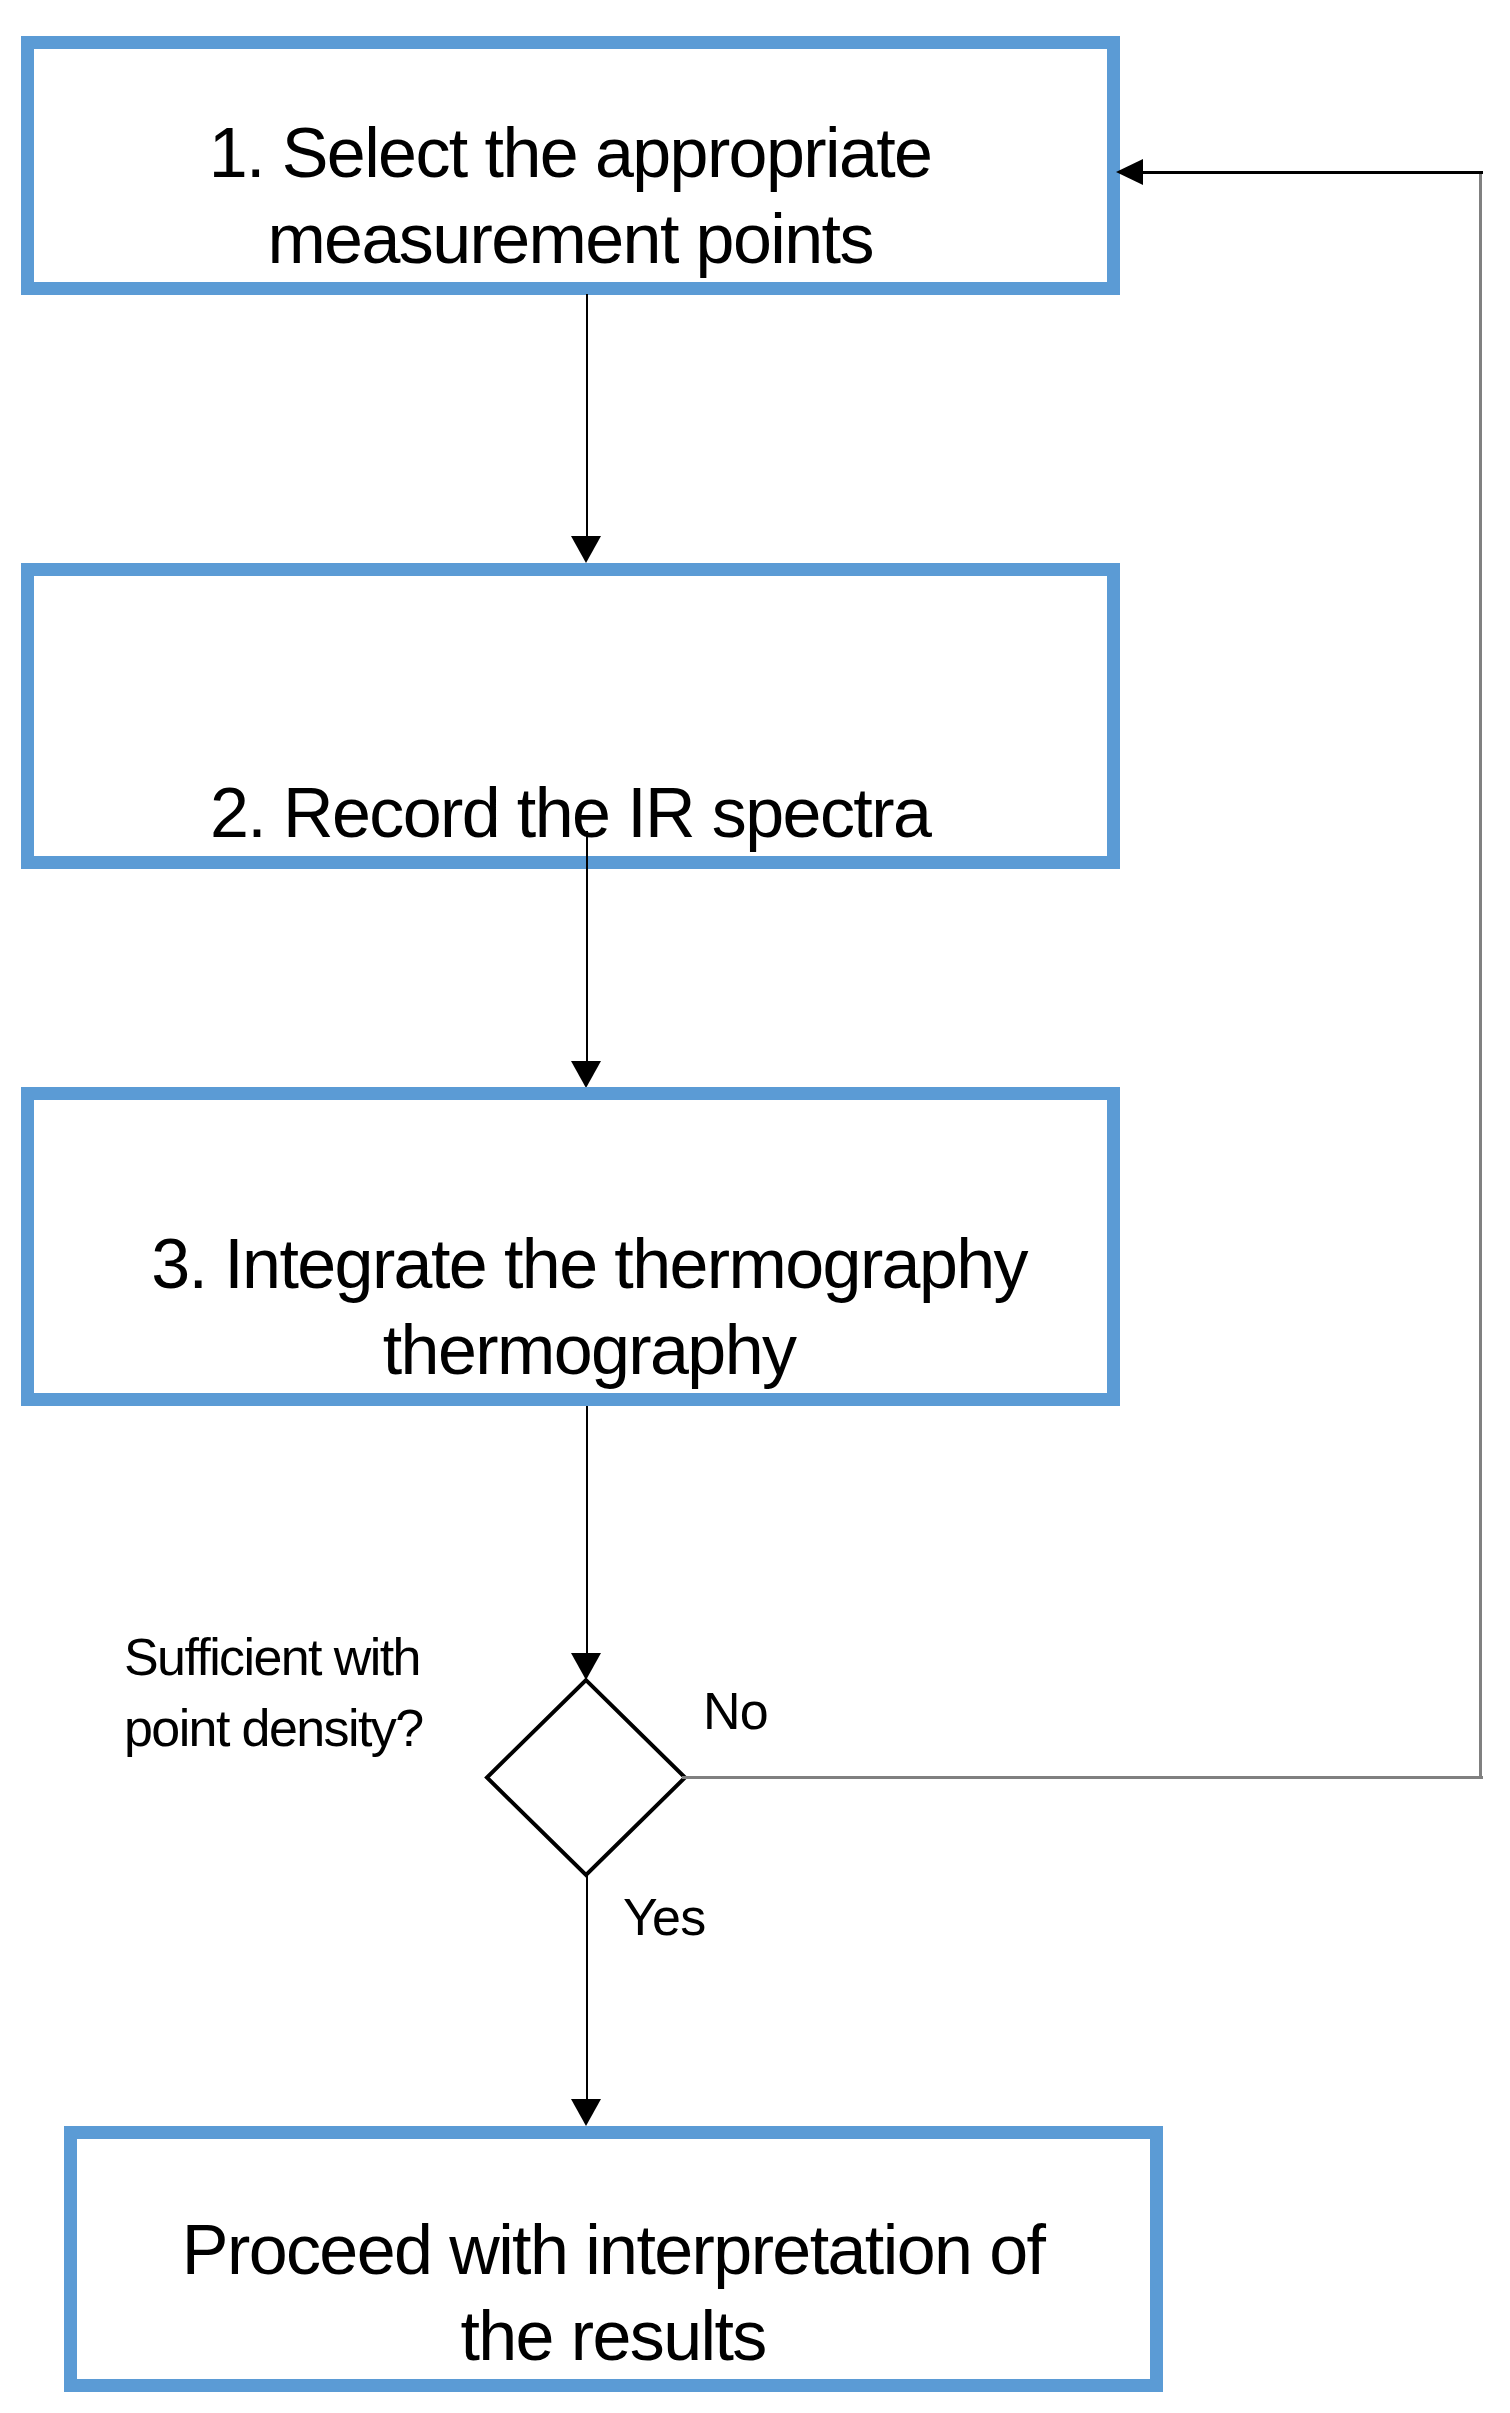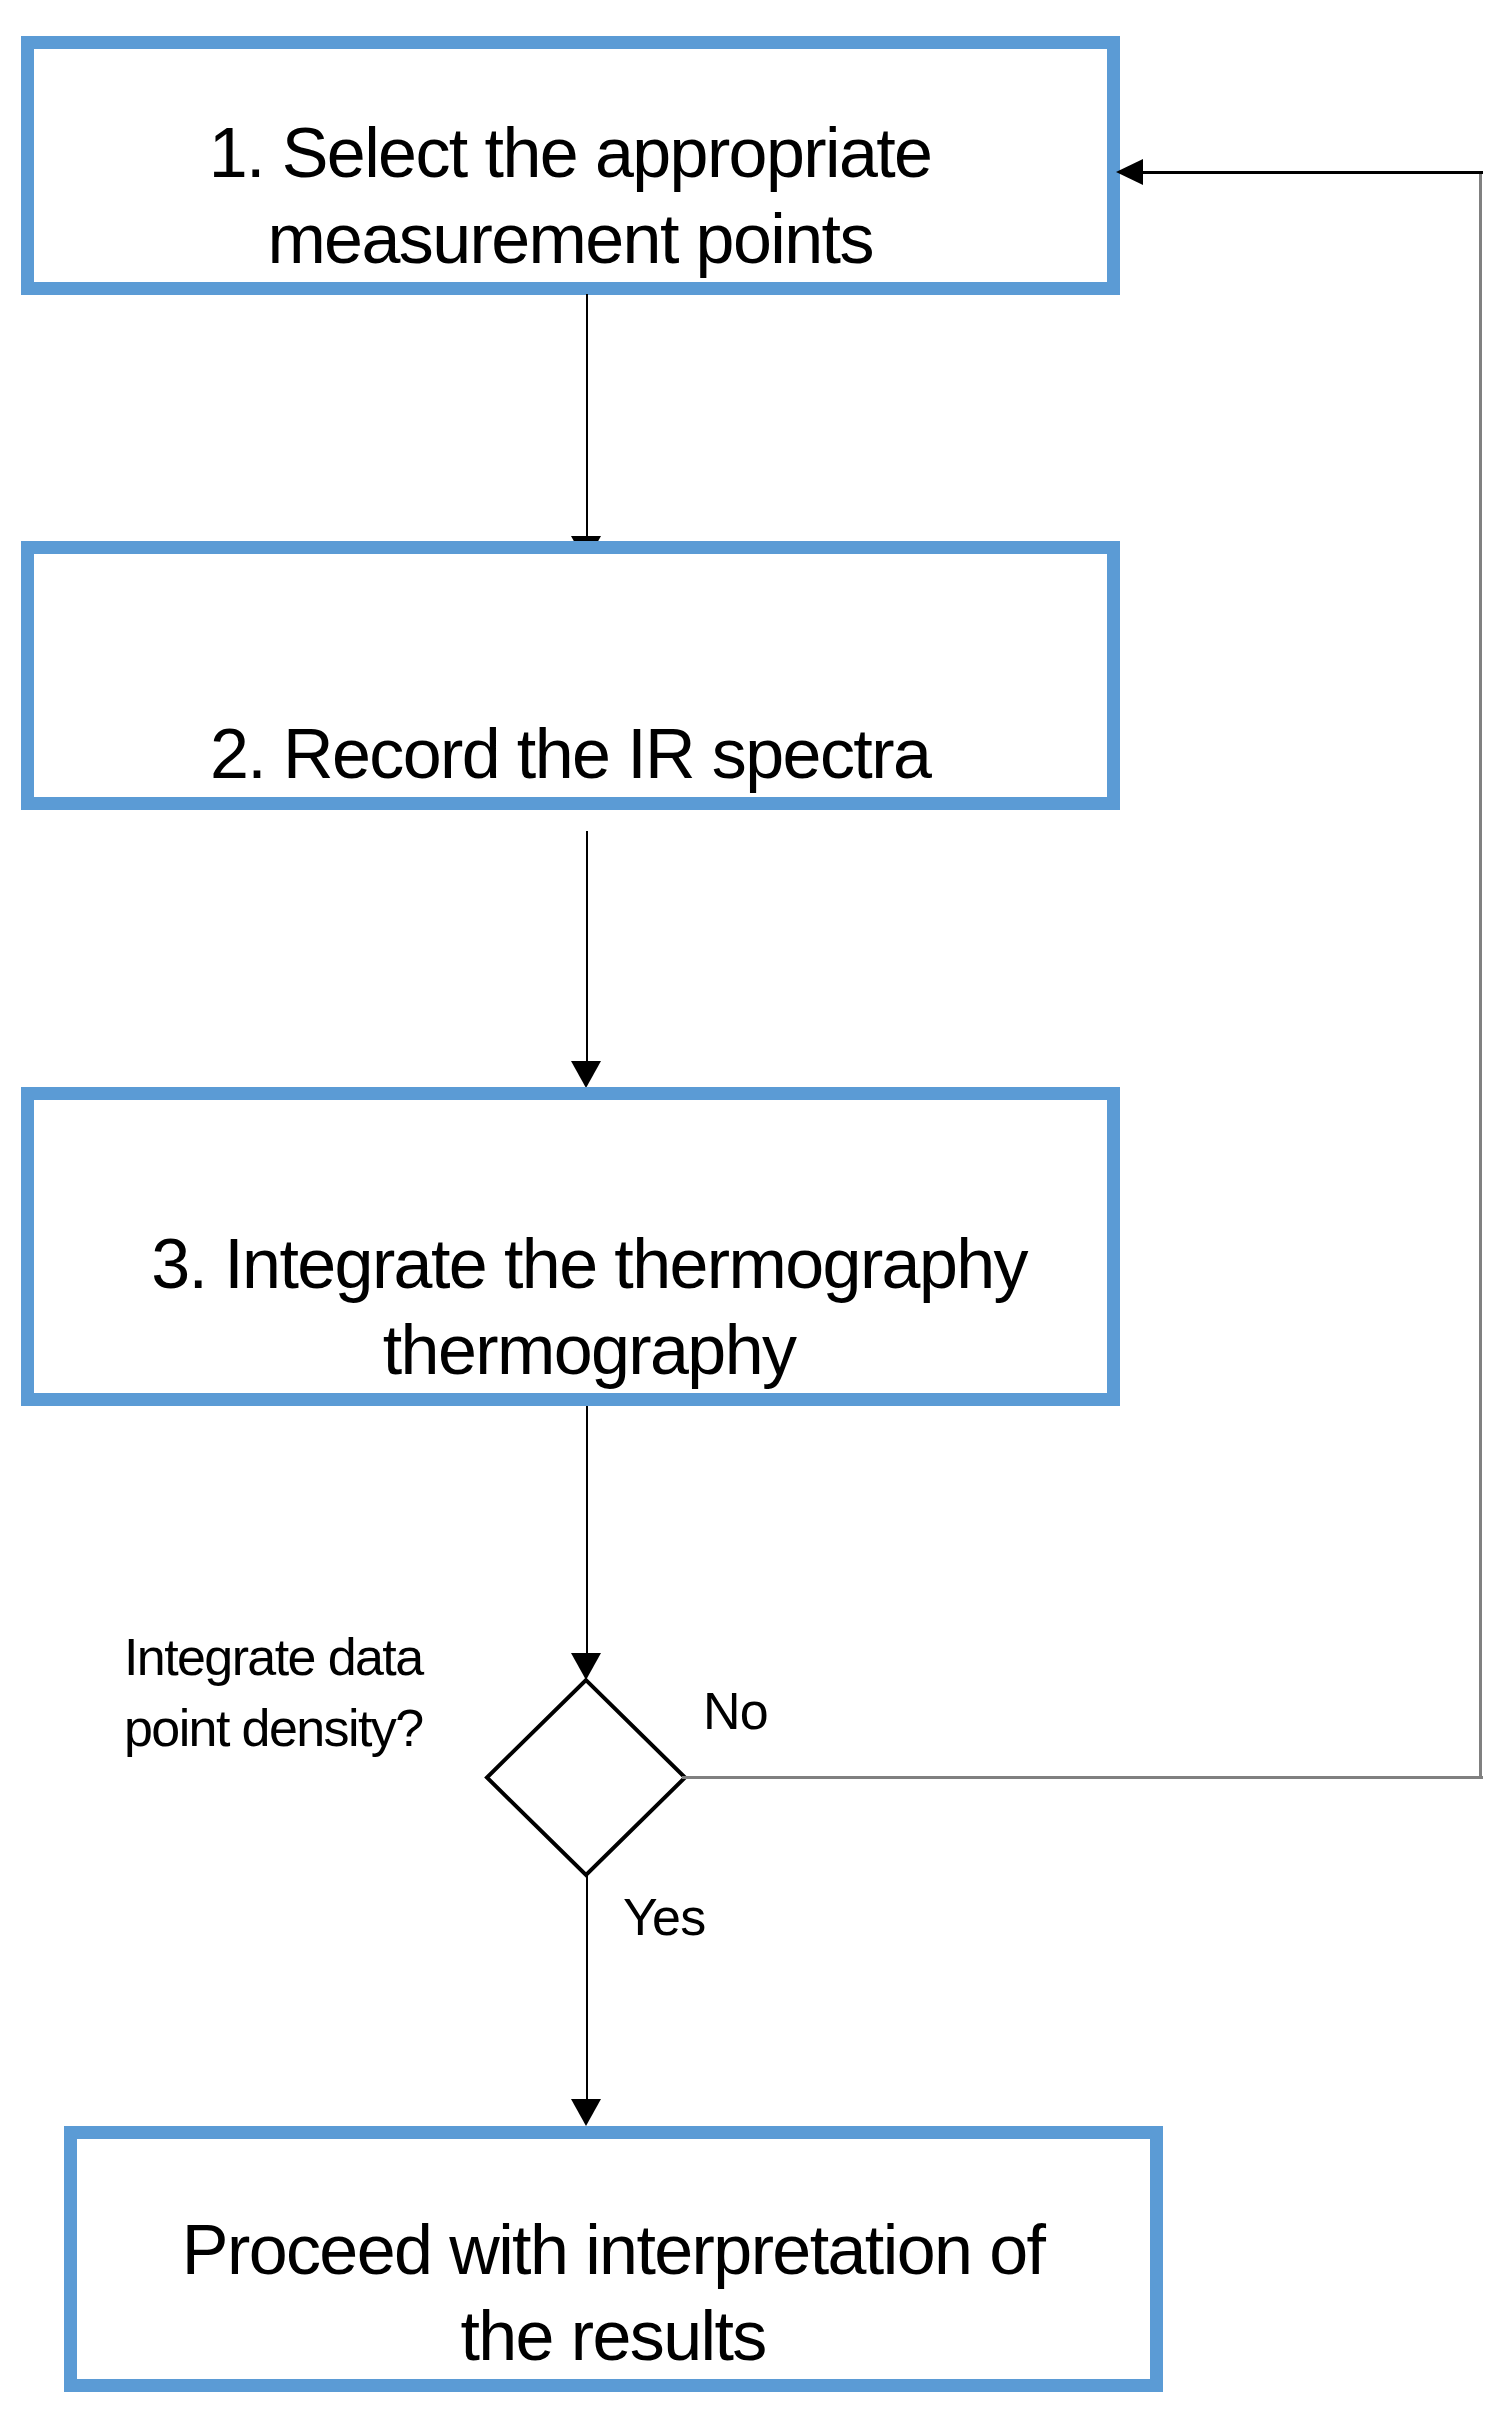--- a/index.html
+++ b/index.html
@@ -30,21 +30,21 @@
   }
   .box-text{
     text-align:center;
     font-size:70px;
     line-height:1.22;
     letter-spacing:-1.6px;
     color:var(--text);
   }
   .box-text .line{white-space:nowrap;}
   #box-step1{top:36px;height:259px;}
-  #box-step2{top:541px;height:269px;}
+  #box-step2{top:563px;height:306px;}
   #box-step3{top:1087px;height:319px;padding-left:38px;}
   #box-result{top:2126px;height:266px;margin-left:43px;}
 
   
   .vline{position:absolute;width:2.4px;background:var(--arrow-black);}
   .hline{position:absolute;height:3.2px;background:var(--arrow-black);}
   .gline{background:var(--connector-gray);}
   .gvline{position:absolute;width:3.2px;background:var(--connector-gray);}
 
   
@@ -111,21 +111,21 @@
   </div>
 
   <div class="vline" style="left:586px;top:1406px;height:249px;"></div>
   <div class="head-down" style="left:571px;top:1653px;"></div>
 
   <svg class="diamond-svg" width="206" height="203" viewBox="0 0 260 256" aria-hidden="true">
     <polygon class="diamond-shape" points="130,5 255,128 130,251 5,128"></polygon>
   </svg>
 
   <div class="side-label">
-    <div>Integrate data</div>
+    <div>Sufficient with</div>
     <div>point density?</div>
   </div>
 
   <div class="hline gline" style="left:682px;top:1776px;width:801px;"></div>
   <div class="gvline" style="left:1479px;top:174px;height:1605px;"></div>
   <div class="hline" style="left:1141px;top:171px;width:342px;"></div>
   <div class="head-left" style="left:1116px;top:159px;"></div>
   <div class="edge-label" id="label-no">No</div>
 
   <div class="vline" style="left:586px;top:1874px;height:227px;"></div>

